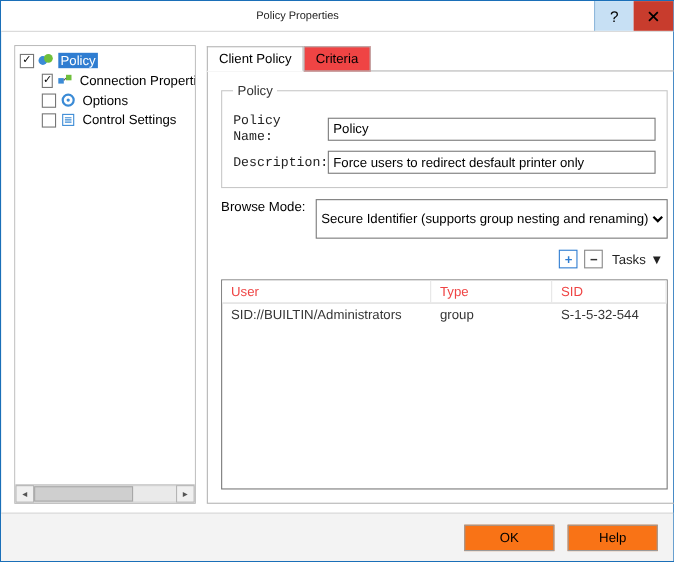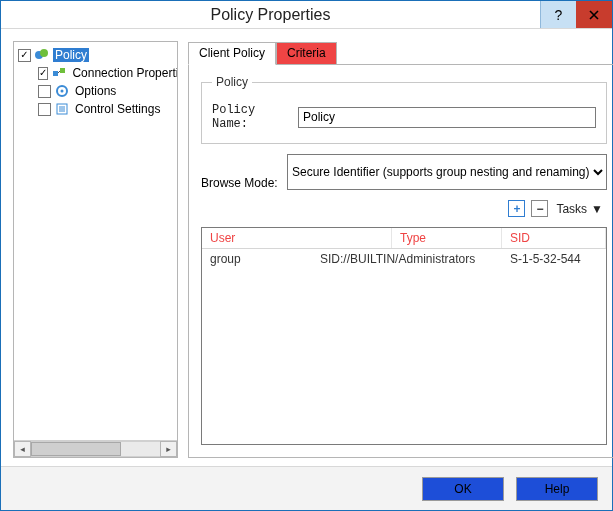--- a/index.html
+++ b/index.html
@@ -10,21 +10,21 @@
     display:flex; flex-direction:column;
     background:#fff;
   }
   .titlebar {
     height:28px; background:#fff;
     border-bottom:1px solid #d8d8d8;
     display:flex; align-items:stretch;
   }
   .titlebar .title {
     flex:1; display:flex; align-items:center; justify-content:center;
-    color:#222; font-size:16px;
+    color:#222; font-size:10px;
   }
   .titlebar .btn {
     width:36px; display:flex; align-items:center; justify-content:center;
     font-size:14px; font-family:Arial;
   }
   .titlebar .help { background:#c7e0f4; color:#000; border-left:1px solid #8fb8db;}
   .titlebar .close { background:#c83c2d; color:#000; font-weight:bold; }
   .body {
     flex:1; padding:12px 12px 8px 12px;
     display:flex; gap:10px;
@@ -76,21 +76,21 @@
   }
   fieldset.policy {
     border:1px solid #c8c8c8; padding:8px 10px 12px; margin:0;
   }
   fieldset.policy legend { padding:0 4px; color:#333; }
   .formrow { display:flex; align-items:center; gap:8px; margin-top:6px; }
   .formrow label { width:78px; color:#222;font-family:Liberation Mono, monospace; }
   .formrow input[type=text] {
     flex:1; height:21px; border:1px solid #7a7a7a; padding:0 4px; font-size:12px;
   }
-  .browserow { display:flex; align-items:flex-end; gap:8px; }
+  .browserow { display:flex; align-items:flex-start; gap:8px; }
   .browserow label { width:78px; }
   .browserow select {
     flex:1; height:36px; border:1px solid #7a7a7a; font-size:12px; background:#fff;
   }
   .toolbar {
     display:flex; justify-content:flex-end; align-items:center; gap:6px;
     padding-right:2px;
   }
   .sqbtn {
     width:17px; height:17px; border:1px solid #2f7dd1;
@@ -107,21 +107,21 @@
   .gridhead .cell { padding:3px 8px; color:#ef4444; border-right:1px solid #e6e6e6; }
   .gridrow .cell { padding:3px 8px; color:#353535; }
   .c-user{ flex:0 0 190px; } .c-type{ flex:0 0 110px; } .c-sid{ flex:1; }
   .buttons {
     height:44px; border-top:1px solid #d8d8d8;
     display:flex; justify-content:flex-end; align-items:center;
     gap:12px; padding:0 14px; background:#f3f3f3;
   }
   .buttons button {
     width:82px; height:24px; border:1px solid #9a9a9a;
-    background:#1d4ed8;
+    background:#f97316;
   }
 </style>
 </head>
 <body>
 
 <div class="window">
   <div class="titlebar">
     <div class="title">Policy Properties</div>
     <div class="btn help">?</div>
     <div class="btn close">
@@ -191,20 +191,24 @@
         <div class="tab active">Client Policy</div>
         <div class="tab">Criteria</div>
       </div>
       <div class="tabbody">
         <fieldset class="policy">
           <legend>Policy</legend>
           <div class="formrow">
             <label>Policy Name:</label>
             <input type="text" value="Policy" style="">
           </div>
+          <div class="formrow">
+            <label>Description:</label>
+            <input type="text" value="Force users to redirect desfault printer only" style="">
+          </div>
         </fieldset>
 
         <div class="browserow">
           <label>Browse Mode:</label>
           <select>
             <option>Secure Identifier (supports group nesting and renaming)</option>
           </select>
         </div>
 
         <div class="toolbar">
@@ -220,22 +224,22 @@
           </div>
         </div>
 
         <div class="grid">
           <div class="gridhead">
             <div class="cell c-user">User</div>
             <div class="cell c-type">Type</div>
             <div class="cell c-sid">SID</div>
           </div>
           <div class="gridrow">
+            <div class="cell c-user">SID://BUILTIN/Administrators</div>
             <div class="cell c-type">group</div>
-            <div class="cell c-user">SID://BUILTIN/Administrators</div>
             <div class="cell c-sid">S-1-5-32-544</div>
           </div>
         </div>
       </div>
     </div>
   </div>
 
   <div class="buttons">
     <button>OK</button>
     <button>Help</button>

